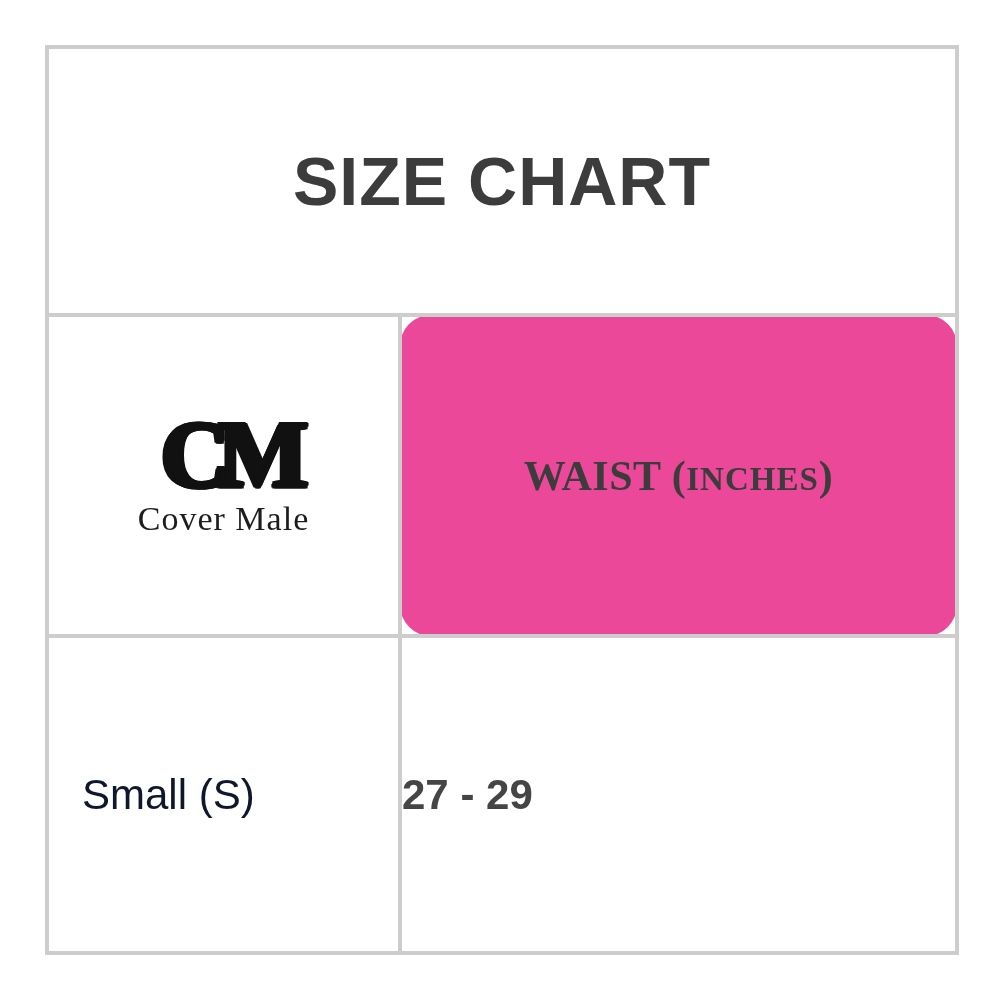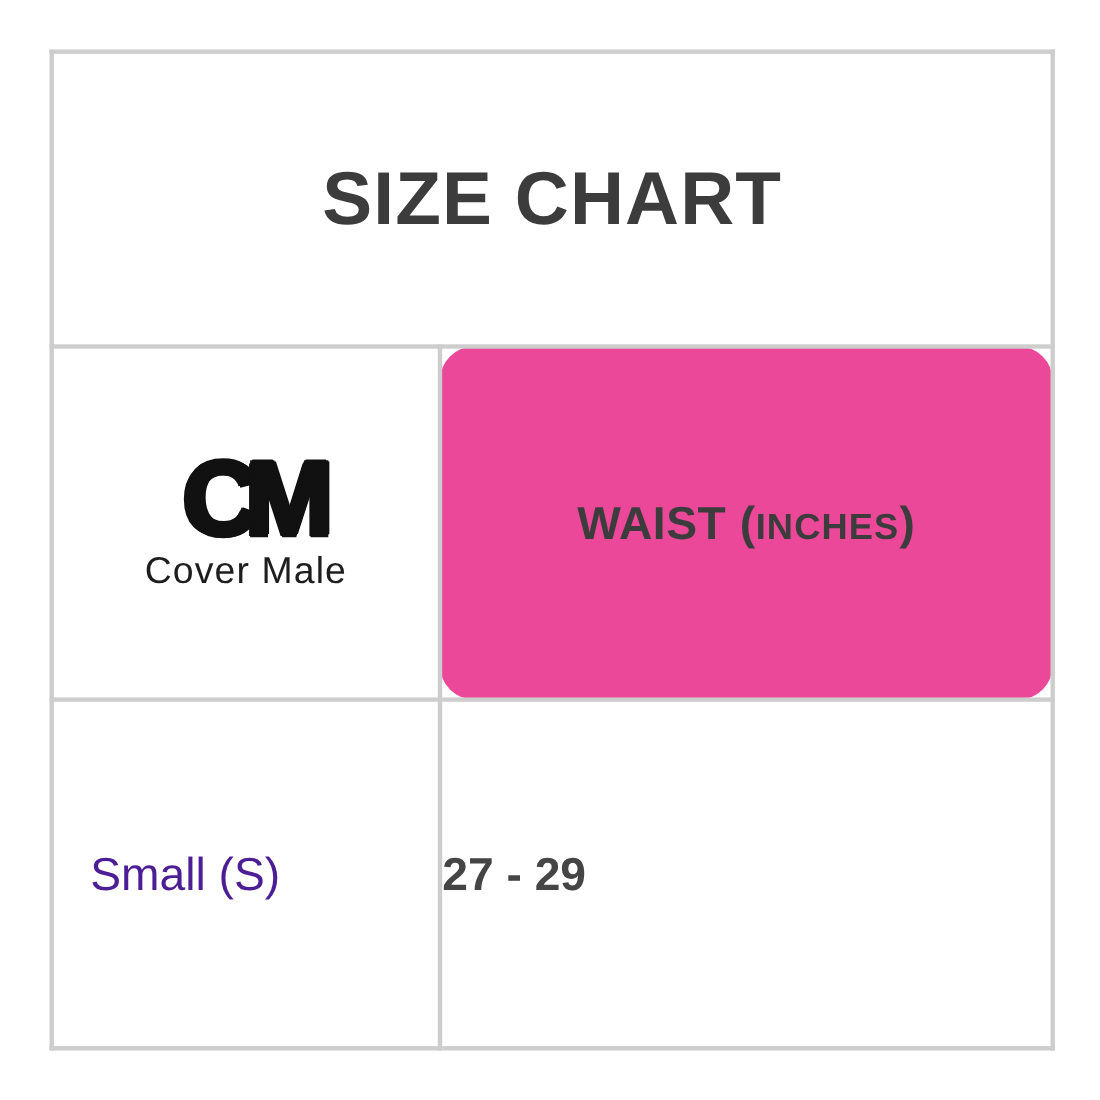--- a/index.html
+++ b/index.html
@@ -35,21 +35,21 @@
   
   tr.title-row { height: 127px; }
   td.title-cell {
     text-align: center;
     font-size: 68px;
     font-weight: bold;
     color: #3c3c3c;
     letter-spacing: 1px;
   }
   
-  tr.header-row { height: 152px; }
+  tr.header-row { height: 152px; font-family: Liberation Serif, serif; }
   td.logo-cell { text-align: center; }
   .logo-initials {
     display: inline-block;
     font-size: 96px;
     font-weight: bold;
     color: #111111;
     letter-spacing: -0.13em;
     padding-left: 0.10em;
     line-height: 0.88;
     -webkit-text-stroke: 4px #111111;
@@ -77,21 +77,21 @@
     font-size: 33px;
     letter-spacing: 1px;
   }
   
   tr.data-row { height: 150px; }
   td.size-cell {
     text-align: left;
     padding-left: 33px;
     font-size: 42px;
     font-weight: 400;
-    color: #4c1d95;
+    color: #0f172a;
   }
   td.waist-cell {
     text-align: left;
     font-size: 42px;
     font-weight: 700;
     color: #454545;
   }
 </style>
 </head>
 <body>

